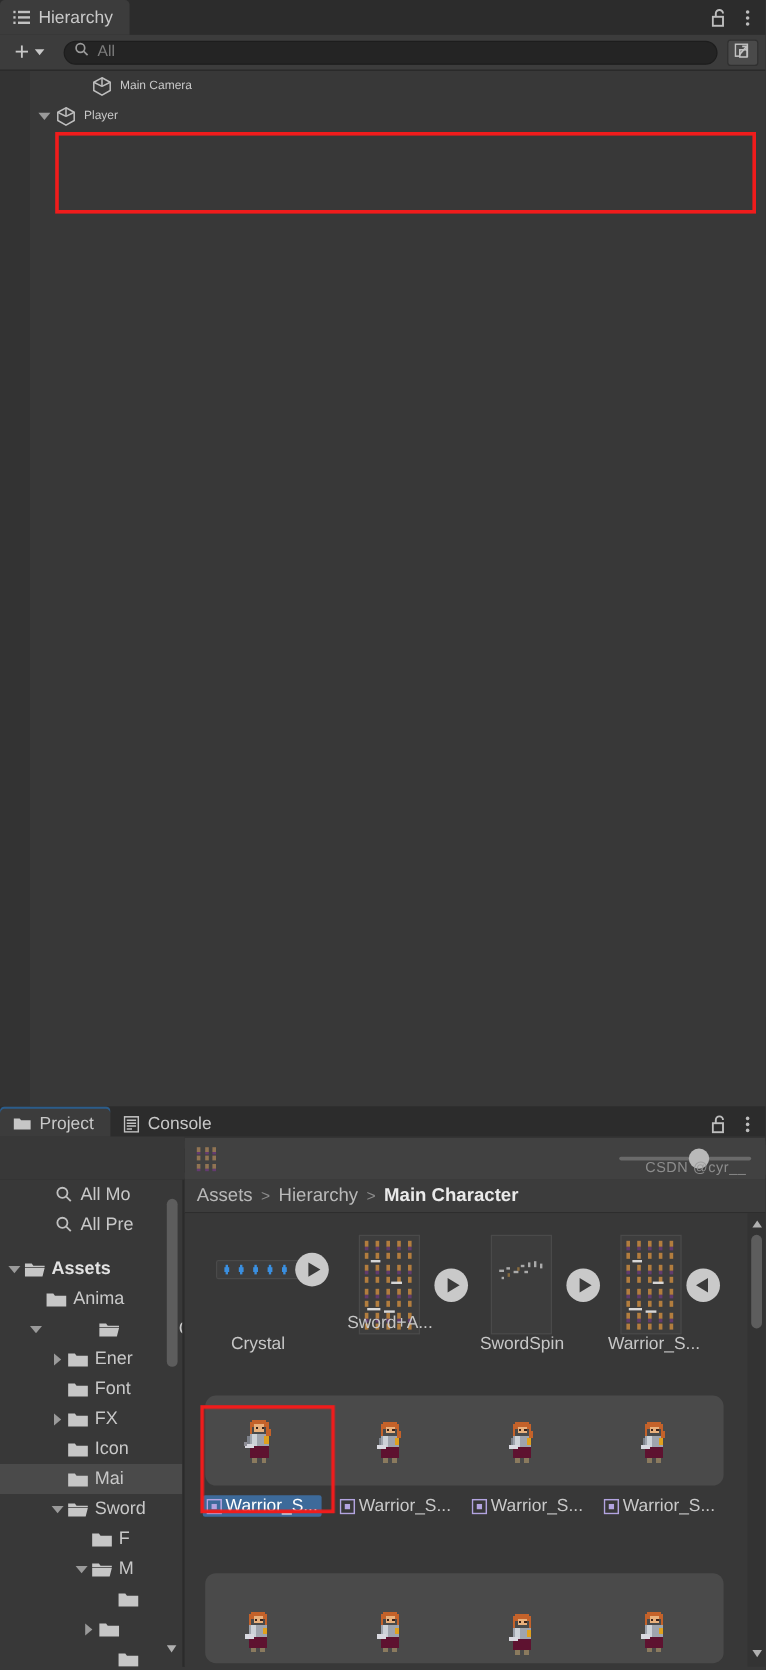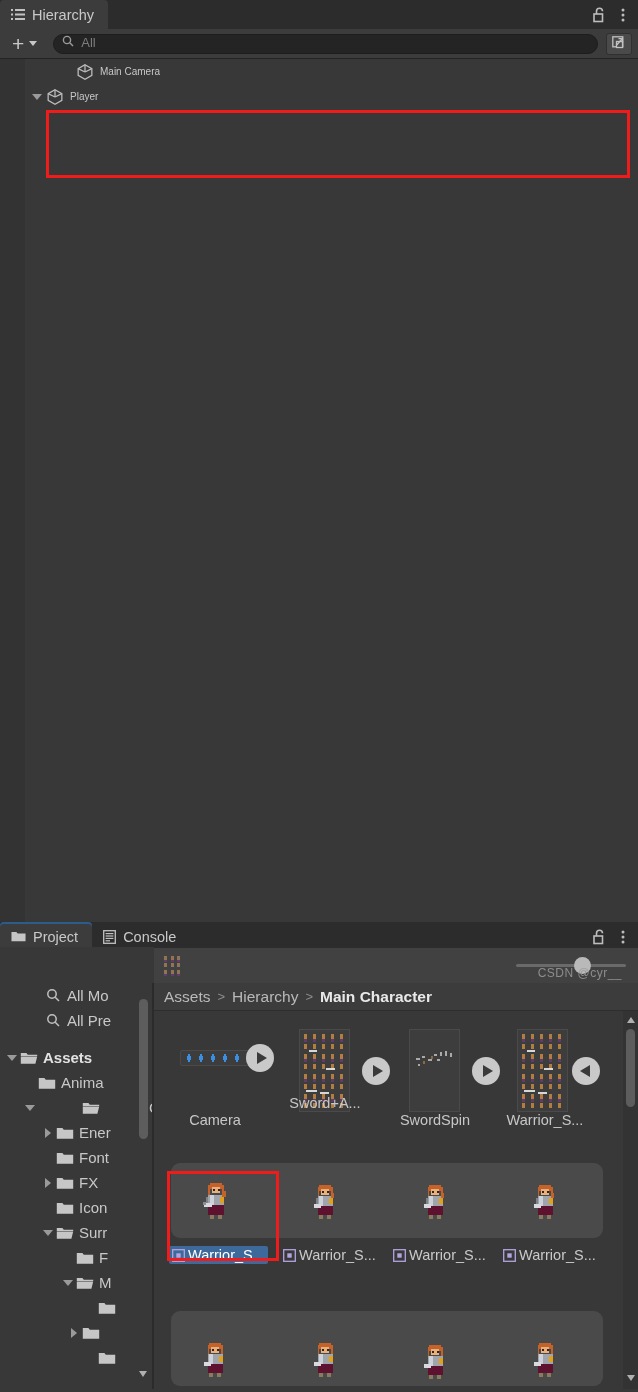--- a/index.html
+++ b/index.html
@@ -412,31 +412,40 @@
       <div class="trow" style="padding-left:40px;">
         <span class="tri-slot"></span>
         <span style="margin-right:5px;display:flex;">
           <svg width="18" height="14" viewBox="0 0 18 14">
                 <path d="M0.8 2 h5.6 l1.4 1.7 h9.4 v9.1 h-16.4 z" fill="#c6c6c6"></path>
               </svg>
         </span>
         <span>Icon</span>
       </div>
 
+      <div class="trow selected" style="padding-left:40px;">
+        <span class="tri-slot"></span>
+        <span style="margin-right:5px;display:flex;">
+          <svg width="18" height="14" viewBox="0 0 18 14">
+                <path d="M0.8 2 h5.6 l1.4 1.7 h9.4 v9.1 h-16.4 z" fill="#c6c6c6"></path>
+              </svg>
+        </span>
+        <span>Mai</span>
+      </div>
 
       <div class="trow" style="padding-left:40px;">
         <span class="tri-slot">
               <i class="tri-d"></i>
             </span>
         <span style="margin-right:5px;display:flex;">
           <svg width="18" height="14" viewBox="0 0 18 14">
                 <path d="M0.8 2 h5.6 l1.4 1.7 h9.4 v1.3 h-16.4 z M0.8 5.6 h16.4 l-1.8 7.2 h-14.6 z" fill="#c6c6c6"></path>
               </svg>
         </span>
-        <span>Surr</span>
+        <span>Sword</span>
       </div>
 
       <div class="trow" style="padding-left:60px;">
         <span class="tri-slot"></span>
         <span style="margin-right:5px;display:flex;">
           <svg width="18" height="14" viewBox="0 0 18 14">
                 <path d="M0.8 2 h5.6 l1.4 1.7 h9.4 v9.1 h-16.4 z" fill="#c6c6c6"></path>
               </svg>
         </span>
         <span>F</span>
@@ -514,21 +523,21 @@
                 <rect x="43" y="3" width="2" height="8"></rect>
                     <rect x="42" y="5" width="4" height="4"></rect>
                 <rect x="55" y="3" width="2" height="8"></rect>
                     <rect x="54" y="5" width="4" height="4"></rect>
               </g>
             </svg>
           </div>
           <div class="playbtn" style="left:92px; top:33px;">
             <span class="play-tri"></span>
           </div>
-          <div class="cap" style="left:6px; top:101px; width:110px;">Camera</div>
+          <div class="cap" style="left:6px; top:101px; width:110px;">Crystal</div>
         </div>
 
         <div class="prev-card">
           <div class="sheet" style="left:145px; top:18px; width:51px; height:83px; position:absolute;">
             <svg width="49" height="81" viewBox="0 0 49 81">
               <g fill="#c7893f" opacity="0.85">
                 <rect x="4" y="4" width="3" height="5"></rect>
                     <rect x="13" y="4" width="3" height="5"></rect>
                     <rect x="22" y="4" width="3" height="5"></rect>
                     <rect x="31" y="4" width="3" height="5"></rect>

